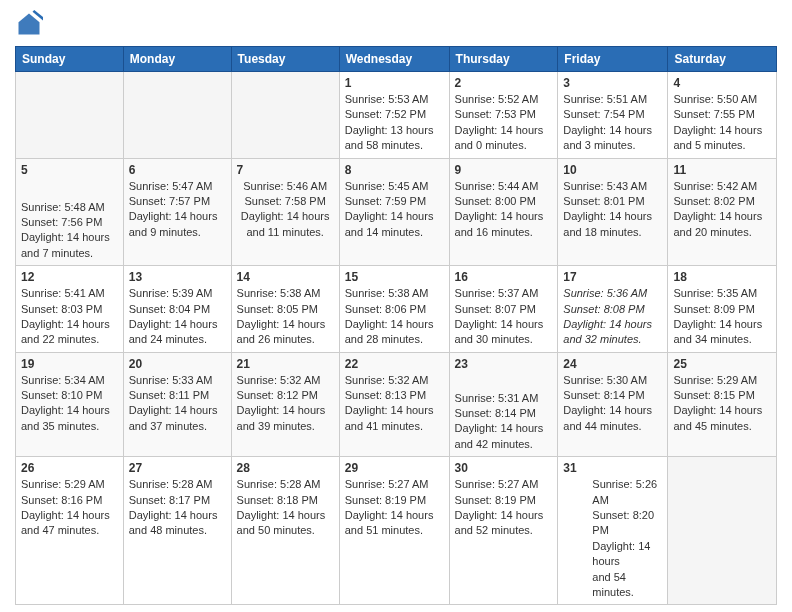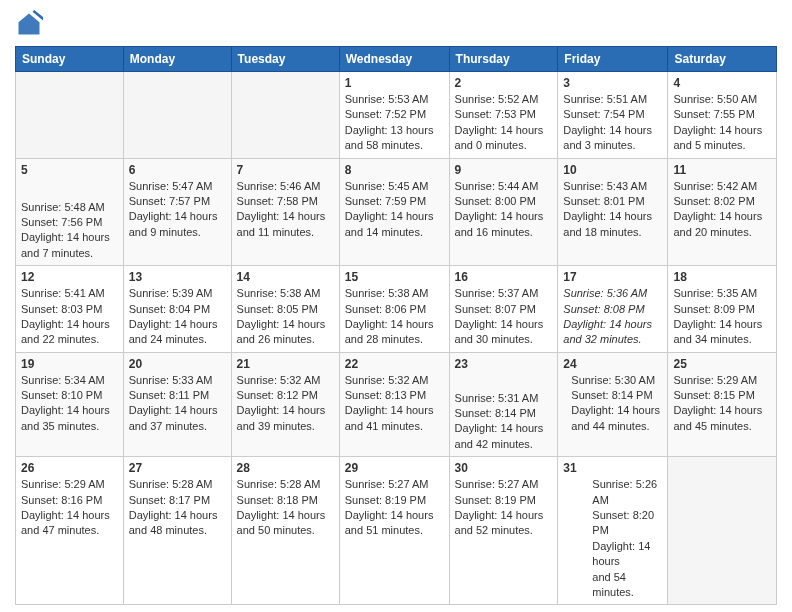--- a/index.html
+++ b/index.html
@@ -164,21 +164,21 @@
         </td>
         <td>
           <span class="day-number">6</span>
           <div class="day-info" style="white-space: pre-line;">Sunrise: 5:47 AM
 Sunset: 7:57 PM
 Daylight: 14 hours
 and 9 minutes.</div>
         </td>
         <td>
           <span class="day-number">7</span>
-          <div class="day-info" style="white-space: pre-line;">Sunrise: 5:46 AM
+          <div class="day-info" style="white-space: pre-line; text-align: center;">Sunrise: 5:46 AM
 Sunset: 7:58 PM
 Daylight: 14 hours
 and 11 minutes.</div>
         </td>
         <td>
           <span class="day-number">8</span>
           <div class="day-info" style="white-space: pre-line;">Sunrise: 5:45 AM
 Sunset: 7:59 PM
 Daylight: 14 hours
 and 14 minutes.</div>
@@ -287,21 +287,21 @@
         </td>
         <td>
           <span class="day-number">23</span>
           <div class="day-info" style="white-space: pre-line; margin-top: 20px;">Sunrise: 5:31 AM
 Sunset: 8:14 PM
 Daylight: 14 hours
 and 42 minutes.</div>
         </td>
         <td>
           <span class="day-number">24</span>
-          <div class="day-info" style="white-space: pre-line; margin-left: 8px;">Sunrise: 5:30 AM
+          <div class="day-info" style="white-space: pre-line;">Sunrise: 5:30 AM
 Sunset: 8:14 PM
 Daylight: 14 hours
 and 44 minutes.</div>
         </td>
         <td>
           <span class="day-number">25</span>
           <div class="day-info" style="white-space: pre-line;">Sunrise: 5:29 AM
 Sunset: 8:15 PM
 Daylight: 14 hours
 and 45 minutes.</div>

